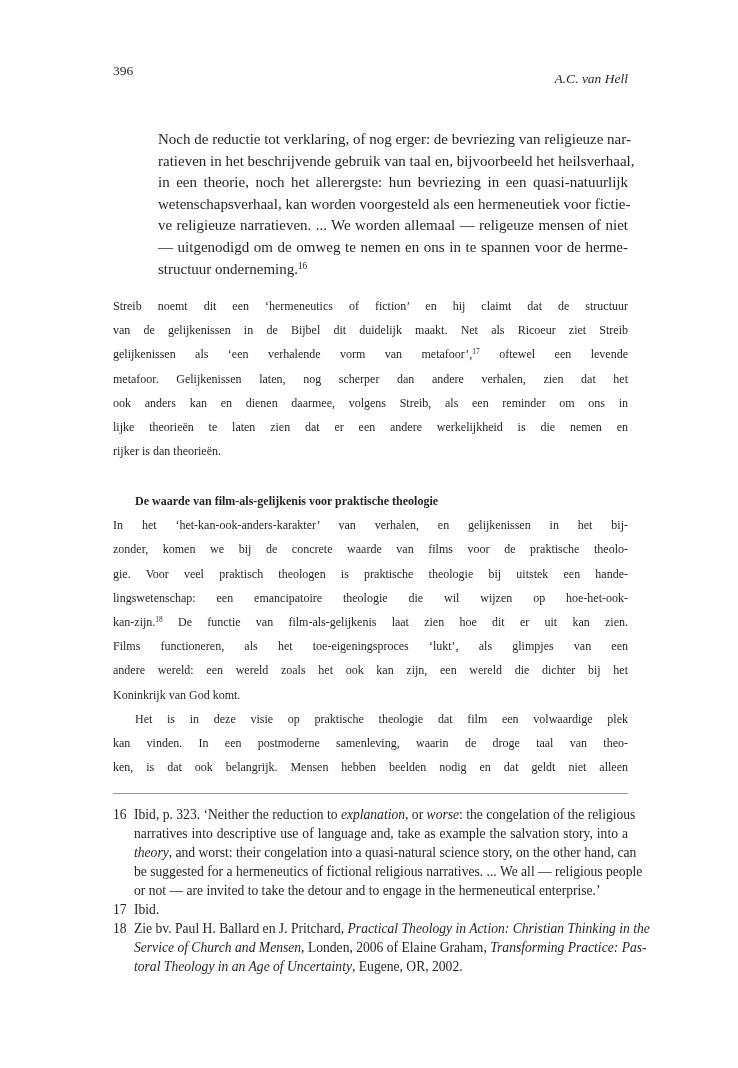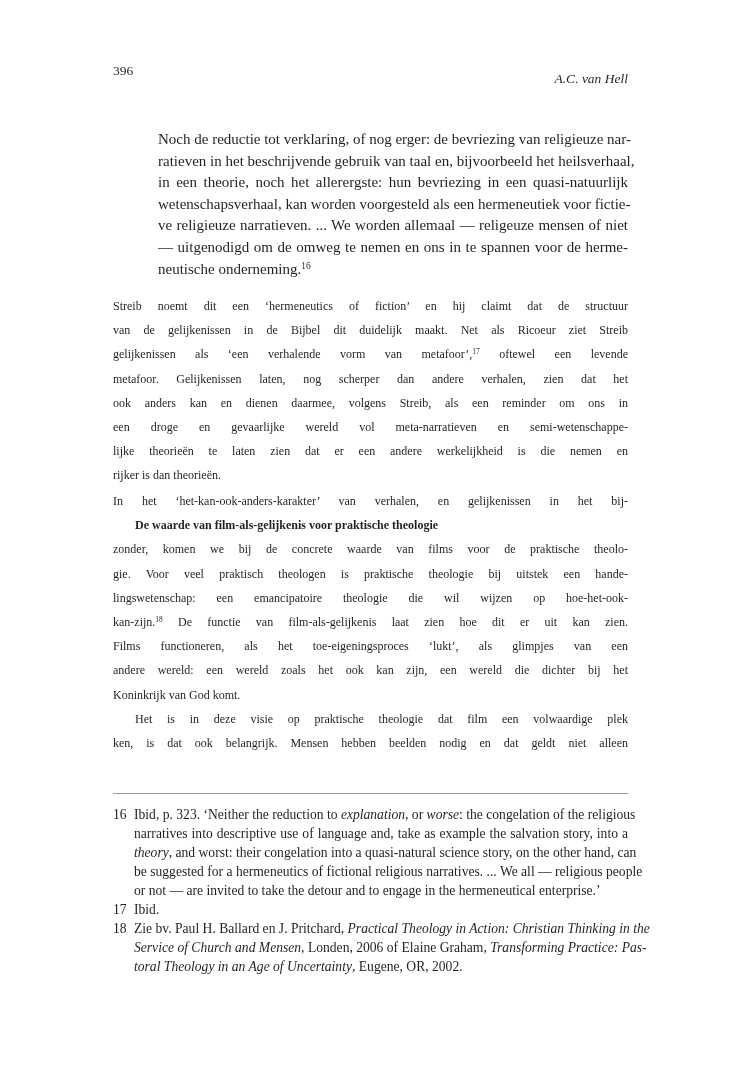--- a/index.html
+++ b/index.html
@@ -34,45 +34,45 @@
   <span class="au">A.C. van Hell</span>
 </div>
 
 <div class="quote q">
   <span class="line">Noch de reductie tot verklaring, of nog erger: de bevriezing van religieuze nar-</span>
   <span class="line">ratieven in het beschrijvende gebruik van taal en, bijvoorbeeld het heilsverhaal,</span>
   <span class="line">in een theorie, noch het allerergste: hun bevriezing in een quasi-natuurlijk</span>
   <span class="line">wetenschapsverhaal, kan worden voorgesteld als een hermeneutiek voor fictie-</span>
   <span class="line">ve religieuze narratieven. ... We worden allemaal — religeuze mensen of niet</span>
   <span class="line">— uitgenodigd om de omweg te nemen en ons in te spannen voor de herme-</span>
-  <span class="line last"><span>neutische onderneming.</span><sup>16</sup></span>
+  <span class="line last"><span>structuur onderneming.</span><sup>16</sup></span>
 </div>
 
 <div class="body b" style="top: 294px;">
   <span class="line">Streib noemt dit een ‘hermeneutics of fiction’ en hij claimt dat de structuur</span>
   <span class="line">van de gelijkenissen in de Bijbel dit duidelijk maakt. Net als Ricoeur ziet Streib</span>
   <span class="line"><span>gelijkenissen als ‘een verhalende vorm van metafoor’,</span><sup>17</sup><span> oftewel een levende</span></span>
   <span class="line">metafoor. Gelijkenissen laten, nog scherper dan andere verhalen, zien dat het</span>
   <span class="line">ook anders kan en dienen daarmee, volgens Streib, als een reminder om ons in</span>
-  <span class="line">een droge en gevaarlijke wereld vol meta-narratieven en semi-wetenschappe-</span>
   <span class="line">lijke theorieën te laten zien dat er een andere werkelijkheid is die nemen en</span>
   <span class="line last">rijker is dan theorieën.</span>
 </div>
 
 <div class="body b" style="top: 489px;">
+  <span class="line last heading indent">De waarde van film-als-gelijkenis voor praktische theologie</span>
   <span class="line">In het ‘het-kan-ook-anders-karakter’ van verhalen, en gelijkenissen in het bij-</span>
-  <span class="line last heading indent">De waarde van film-als-gelijkenis voor praktische theologie</span>
   <span class="line">zonder, komen we bij de concrete waarde van films voor de praktische theolo-</span>
   <span class="line">gie. Voor veel praktisch theologen is praktische theologie bij uitstek een hande-</span>
   <span class="line">lingswetenschap: een emancipatoire theologie die wil wijzen op hoe-het-ook-</span>
   <span class="line"><span>kan-zijn.</span><sup>18</sup><span> De functie van film-als-gelijkenis laat zien hoe dit er uit kan zien.</span></span>
   <span class="line">Films functioneren, als het toe-eigeningsproces ‘lukt’, als glimpjes van een</span>
   <span class="line">andere wereld: een wereld zoals het ook kan zijn, een wereld die dichter bij het</span>
   <span class="line last">Koninkrijk van God komt.</span>
   <span class="line indent">Het is in deze visie op praktische theologie dat film een volwaardige plek</span>
+  <span class="line">kan vinden. In een postmoderne samenleving, waarin de droge taal van theo-</span>
   <span class="line">ken, is dat ook belangrijk. Mensen hebben beelden nodig en dat geldt niet alleen</span>
 </div>
 
 <div class="rule"></div>
 
 <div class="fns">
   <div class="fn">
     <span class="num">16</span>
     <span class="line"><span>Ibid, p. 323. ‘Neither the reduction to </span><i>explanation</i><span>, or </span><i>worse</i><span>: the congelation of the religious</span></span>
     <span class="line">narratives into descriptive use of language and, take as example the salvation story, into a</span>

